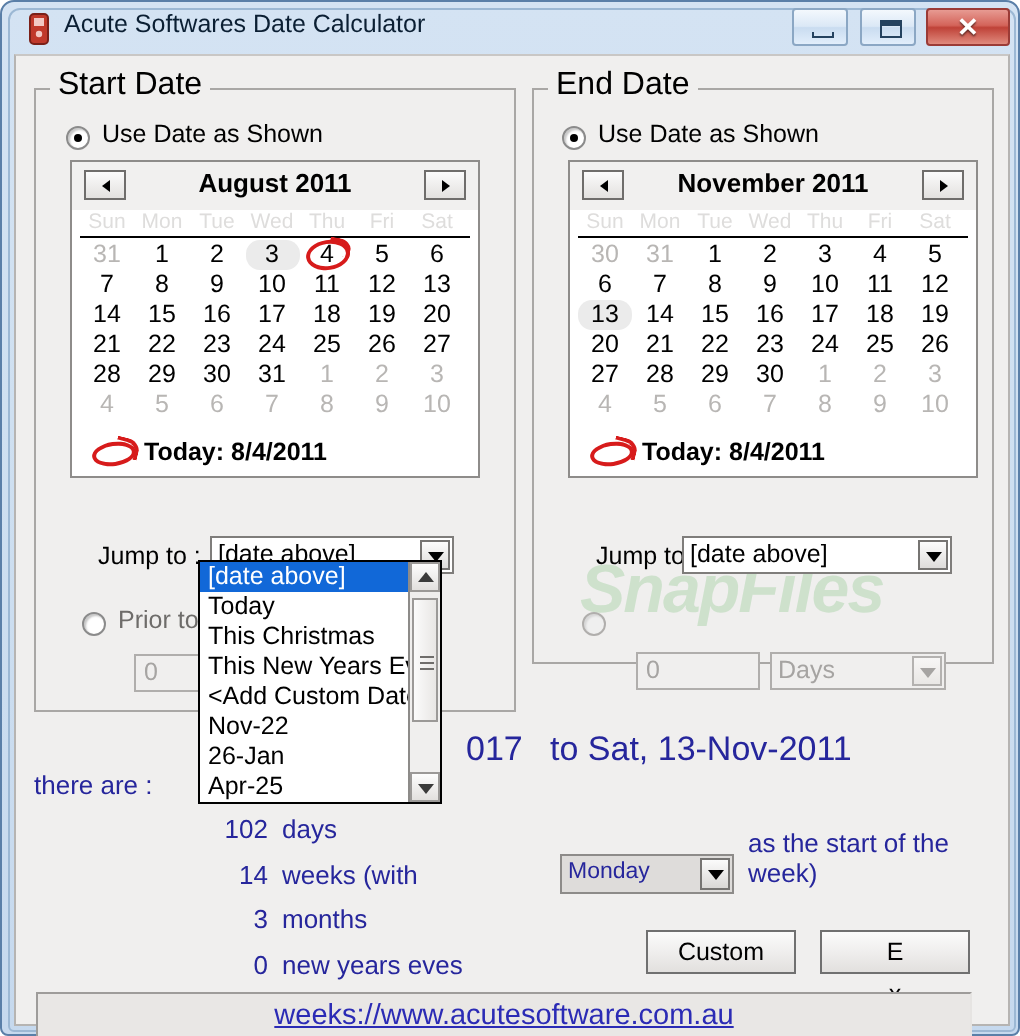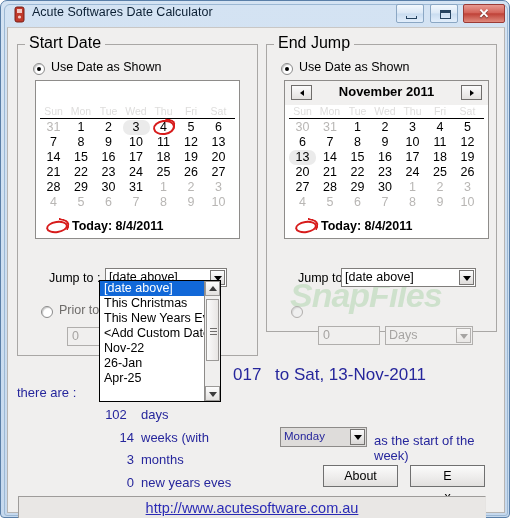--- a/index.html
+++ b/index.html
@@ -305,20 +305,29 @@
 
     <div class="watermark">SnapFiles</div>
 
     <div class="groupbox" style="left:9px;top:16px;width:241px;height:312px;"></div>
     <div class="group-title" style="left:17px;top:6px;">Start Date</div>
 
     <div class="radio checked" style="left:25px;top:35px;"></div>
     <div class="radio-label" style="left:43px;top:32px;">Use Date as Shown</div>
 
     <div class="cal" style="left:27px;top:52px;width:205px;height:159px;">
+      <div class="cal-head">
+        <div class="cal-nav prev">
+            <i class="tri tri-l"></i>
+          </div>
+        <div class="cal-month">August 2011</div>
+        <div class="cal-nav next">
+            <i class="tri tri-r"></i>
+          </div>
+      </div>
       <div class="cal-dow" id="sc-dow">
           <span style="left: 0px;">Sun</span>
           <span style="left: 27.5px;">Mon</span>
           <span style="left: 55px;">Tue</span>
           <span style="left: 82.5px;">Wed</span>
           <span style="left: 110px;">Thu</span>
           <span style="left: 137.5px;">Fri</span>
           <span style="left: 165px;">Sat</span>
         </div>
       <div class="cal-grid" id="sc-grid">
@@ -392,21 +401,21 @@
         </span>
     </div>
 
     <div class="radio" style="left:33px;top:278px;"></div>
     <div class="radio-label dim" style="left:51px;top:275px;">Prior to D</div>
     <div class="textin" style="left:59px;top:299px;width:62px;">
       <span class="val">0</span>
     </div>
 
     <div class="groupbox" style="left:258px;top:16px;width:231px;height:288px;"></div>
-    <div class="group-title" style="left:266px;top:6px;">End Jump</div>
+    <div class="group-title" style="left:266px;top:6px;">End Date</div>
 
     <div class="radio checked" style="left:273px;top:35px;"></div>
     <div class="radio-label" style="left:291px;top:32px;">Use Date as Shown</div>
 
     <div class="cal" style="left:276px;top:52px;width:205px;height:159px;">
       <div class="cal-head">
         <div class="cal-nav prev">
             <i class="tri tri-l"></i>
           </div>
         <div class="cal-month">November 2011</div>
@@ -503,57 +512,58 @@
           <i class="tri-d"></i>
         </span>
     </div>
 
     <div class="res big" style="left:107px;top:337px;font-weight:bold;">from</div>
     <div class="res big" style="left:225px;top:337px;">017</div>
     <div class="res big" style="left:267px;top:337px;">to Sat, 13-Nov-2011</div>
 
     <div class="res mid" style="left:9px;top:357px;">there are :</div>
 
-    <div class="num" style="left:90px;top:379px;width:36px;text-align:center;">102</div>
+    <div class="num" style="left:90px;top:379px;width:36px;">102</div>
     <div class="res mid" style="left:133px;top:379px;">days</div>
 
     <div class="num" style="left:90px;top:402px;width:36px;">14</div>
     <div class="res mid" style="left:133px;top:402px;">weeks (with</div>
     <div class="combo res-combo" style="left:272px;top:399px;width:87px;height:20px;">
       <span class="val">Monday</span>
       <span class="btn">
           <i class="tri-d"></i>
         </span>
     </div>
-    <div class="res mid" style="left:366px;top:405px;">as the start of the week)</div>
+    <div class="res mid" style="left:366px;top:386px;">as the start of the week)</div>
 
     <div class="num" style="left:90px;top:424px;width:36px;">3</div>
     <div class="res mid" style="left:133px;top:424px;">months</div>
 
     <div class="num" style="left:90px;top:447px;width:36px;">0</div>
     <div class="res mid" style="left:133px;top:447px;">new years eves</div>
 
     <div class="btn3d" style="left:315px;top:437px;width:75px;height:22px;line-height:21px;">
-      <span>About</span>
+      <span>Custom</span>
     </div>
     <div class="btn3d" style="left:402px;top:437px;width:75px;height:22px;line-height:21px;">
       <span>
           <span>E</span>
           <span class="underline-x">x</span>
           <span>it</span>
         </span>
     </div>
 
     <div class="urlbar" style="left:10px;top:468px;width:468px;height:26px;">
-      <span class="urllink">http://www.acutesoftware.com.au</span>
+      <span class="urllink">weeks://www.acutesoftware.com.au</span>
     </div>
 
     <div class="popup" style="left:91px;top:252px;width:122px;height:122px;">
       <div id="pop-list">
           <div class="item sel">[date above]</div>
+          <div class="item">Today</div>
           <div class="item">This Christmas</div>
           <div class="item">This New Years Eve</div>
           <div class="item">&lt;Add Custom Date&gt;</div>
           <div class="item">Nov-22</div>
           <div class="item">26-Jan</div>
           <div class="item">Apr-25</div>
         </div>
       <div class="pop-sb">
         <div class="sb-arrow up">
             <i class="a"></i>

